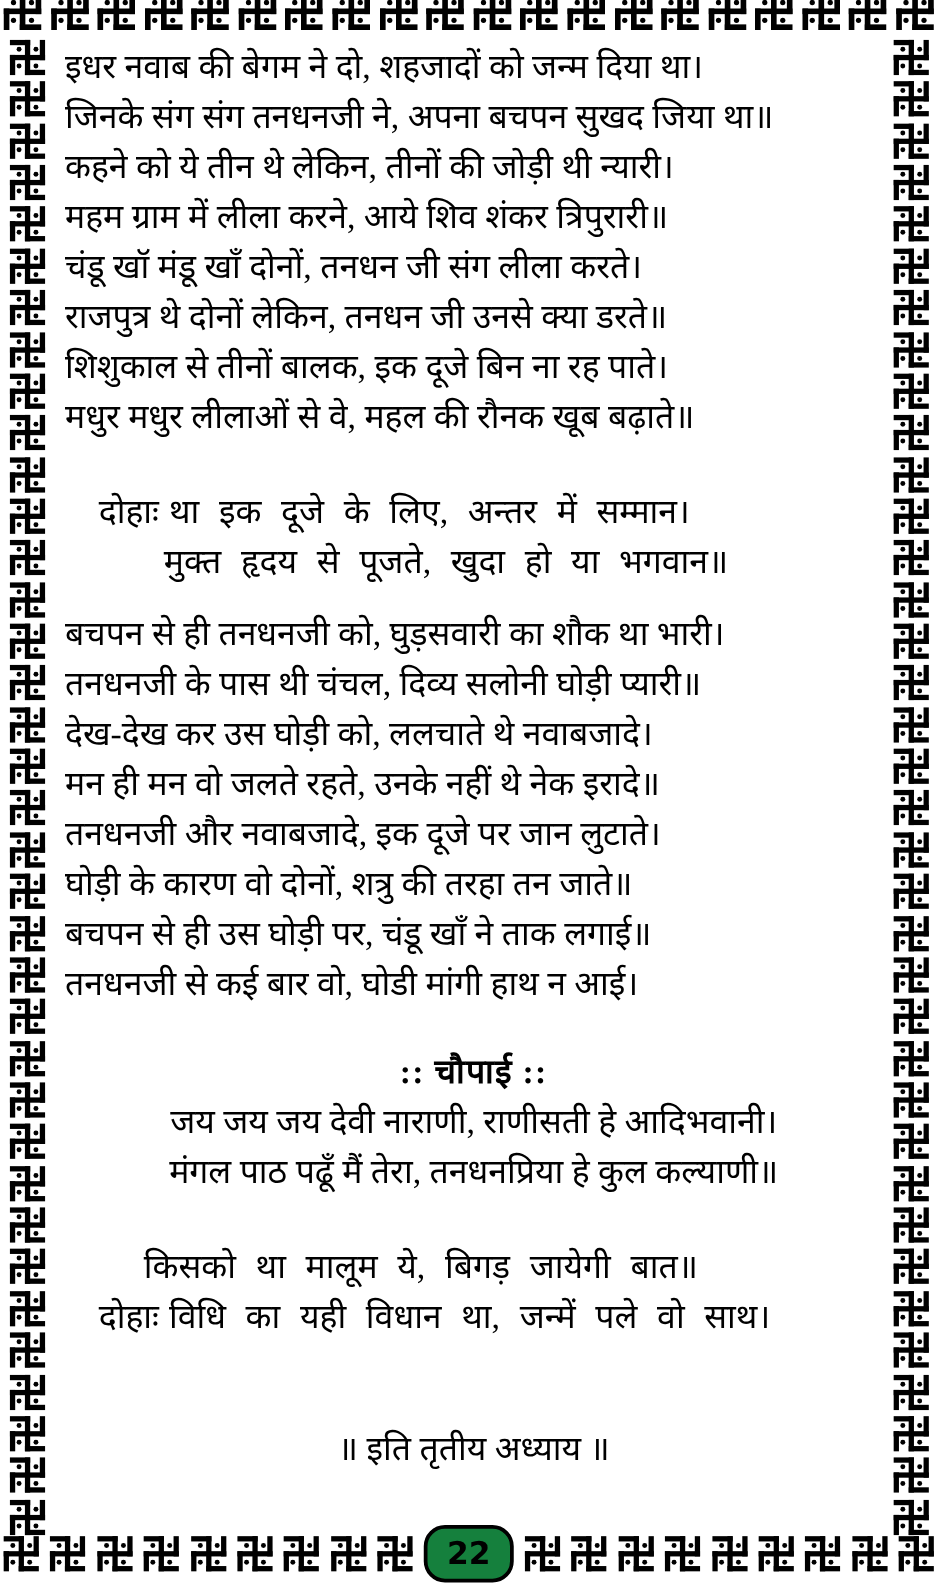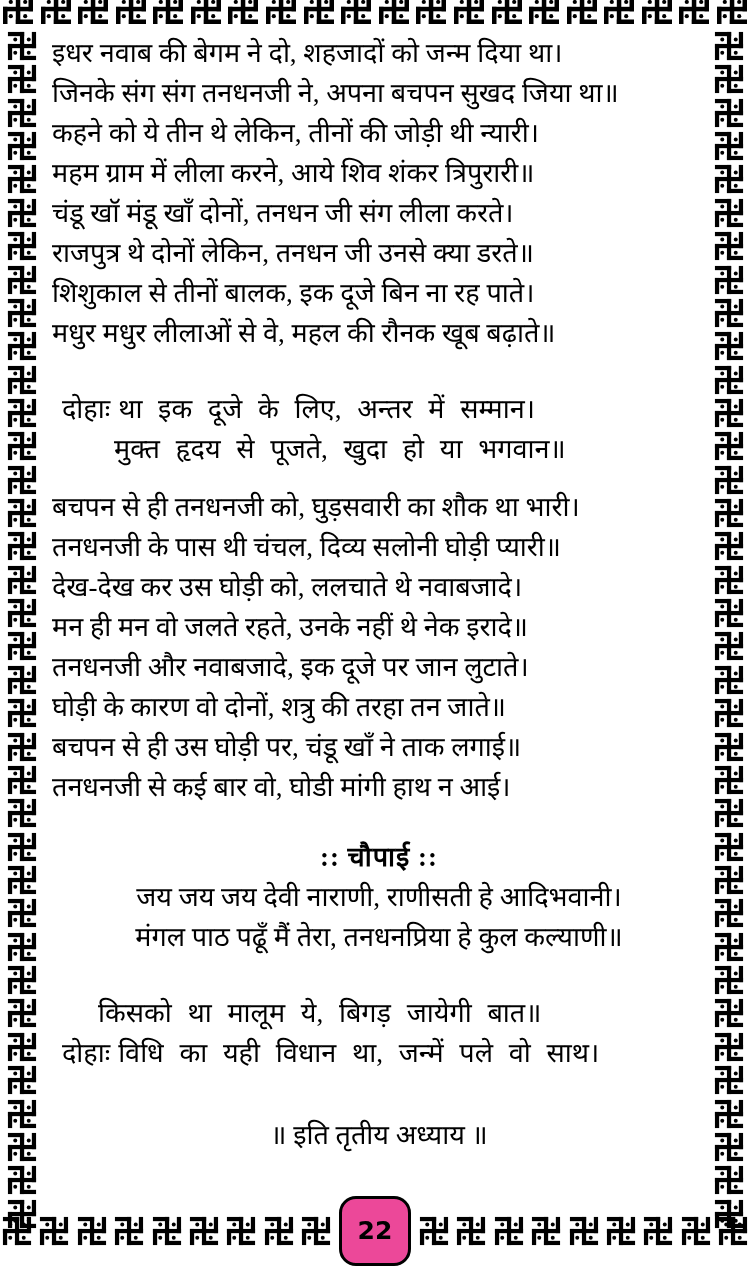--- a/index.html
+++ b/index.html
@@ -32,56 +32,56 @@
   .border-right {
     position: absolute; right: 6px; top: 31px; bottom: 40px;
     display: flex; flex-direction: column; justify-content: space-between;
   }
   .swastika { display: block; }
 
   
   .page-badge {
     border: 3px solid #000;
     border-radius: 17px;
-    background: #ec4899;
+    background: #15803d;
     min-width: 42px;
     height: 32px;
     line-height: 32px;
-    padding: 16px 12px;
+    padding: 4px 12px;
     margin: 0 8px;
     text-align: center;
     font-size: 25px;
     font-weight: bold;
     font-family: "DejaVu Sans", sans-serif;
   }
 
   
   .text-area {
     position: absolute;
     left: 52px; right: 44px; top: 33px;
     font-size: 27px;
     line-height: 40px;
     font-family: "Liberation Serif", "DejaVu Sans", sans-serif;
   }
   .verse-line { white-space: nowrap; }
 
-  .doha { margin-top: 36px; margin-left: 10px; word-spacing: 9px; }
+  .doha { margin-top: 36px; margin-left: 27px; word-spacing: 9px; }
   .doha .doha-line2 { padding-left: 52px; }
   .doha-label { margin-right: 8px; }
 
   .chaupai-heading {
     margin-top: 30px;
     text-align: center;
     font-weight: bold;
     letter-spacing: 1px;
   }
   .chaupai-lines { text-align: center; }
 
   .footer-line {
-    margin-top: 42px;
+    margin-top: 66px;
     text-align: center;
   }
 </style>
 </head>
 <body>
 
 <div class="page">
 
   <div class="border-top">
       <svg viewBox="0 0 32 32" width="32" height="32" class="swastika">

